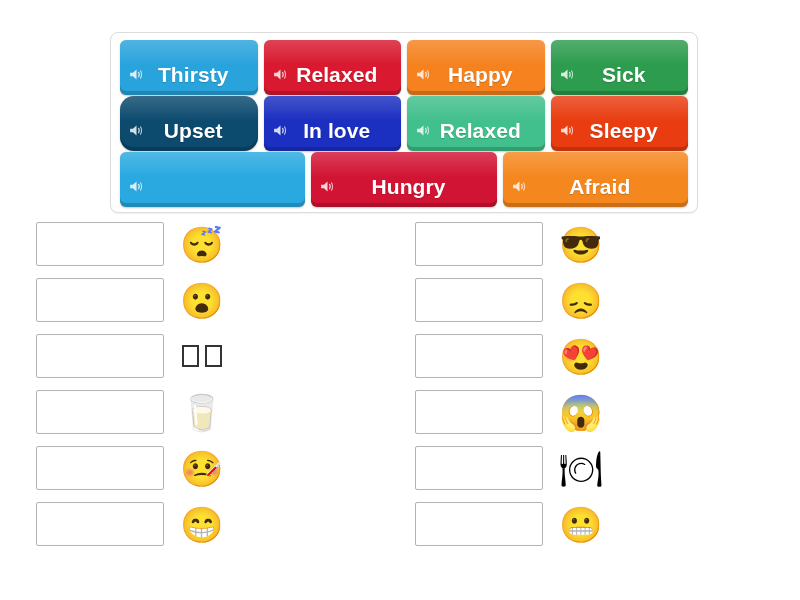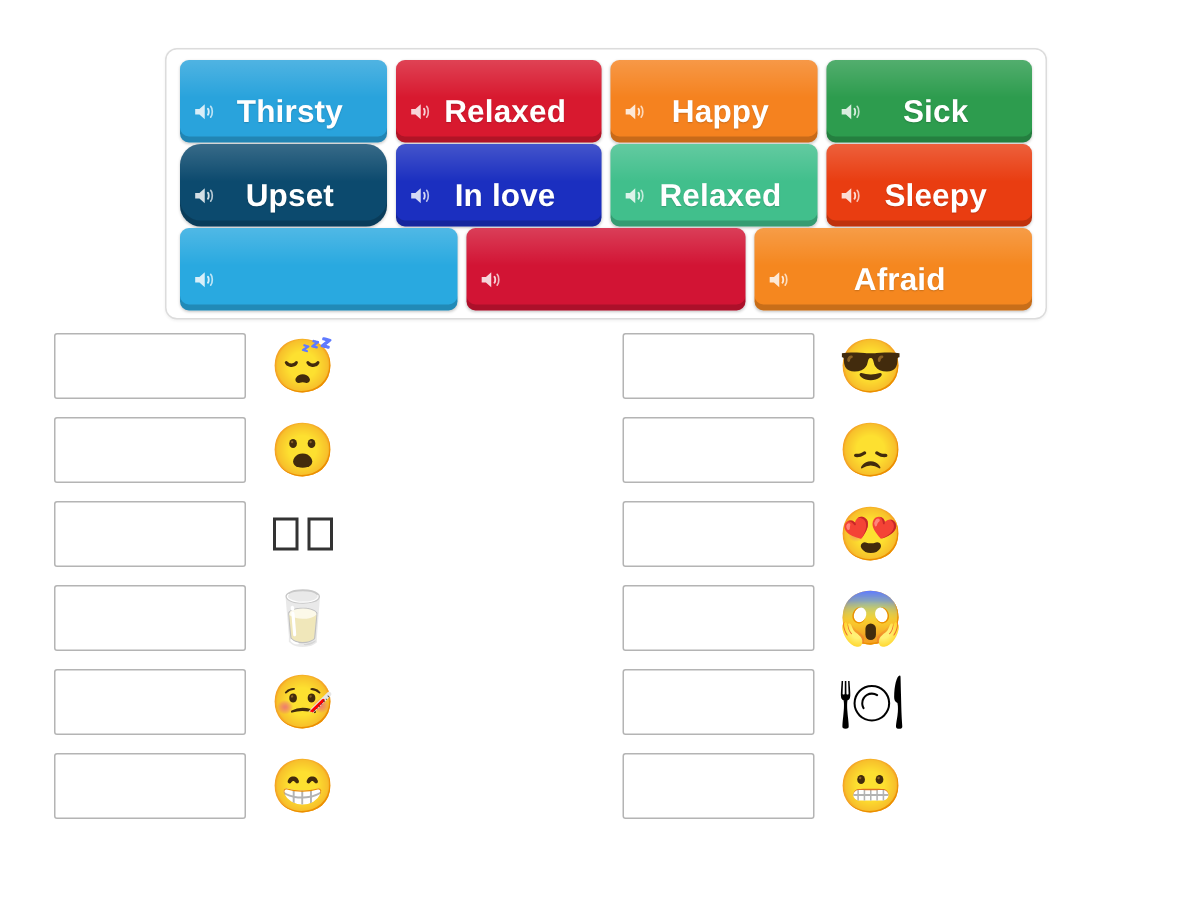--- a/index.html
+++ b/index.html
@@ -229,20 +229,21 @@
         </span>
       </div>
       <div class="tile" style="background: rgb(210, 20, 52);">
         <span style="display: flex; align-items: center;">
           <svg viewBox="0 0 24 24" class="speaker">
             <path d="M3 9.5h4L12 5v14l-5-4.5H3z" fill="#ffffff"></path>
             <path d="M15 9.2c1 .9 1 4.7 0 5.6" stroke="#ffffff" stroke-width="1.8" fill="none" stroke-linecap="round"></path>
             <path d="M17.6 7c2 2 2 8 0 10" stroke="#ffffff" stroke-width="1.6" fill="none" stroke-linecap="round" opacity="0.85"></path>
           </svg>
         </span>
+        <span class="label">Hungry</span>
       </div>
       <div class="tile" style="background: rgb(245, 135, 31);">
         <span style="display: flex; align-items: center;">
           <svg viewBox="0 0 24 24" class="speaker">
             <path d="M3 9.5h4L12 5v14l-5-4.5H3z" fill="#ffffff"></path>
             <path d="M15 9.2c1 .9 1 4.7 0 5.6" stroke="#ffffff" stroke-width="1.8" fill="none" stroke-linecap="round"></path>
             <path d="M17.6 7c2 2 2 8 0 10" stroke="#ffffff" stroke-width="1.6" fill="none" stroke-linecap="round" opacity="0.85"></path>
           </svg>
         </span>
         <span class="label">Afraid</span>

